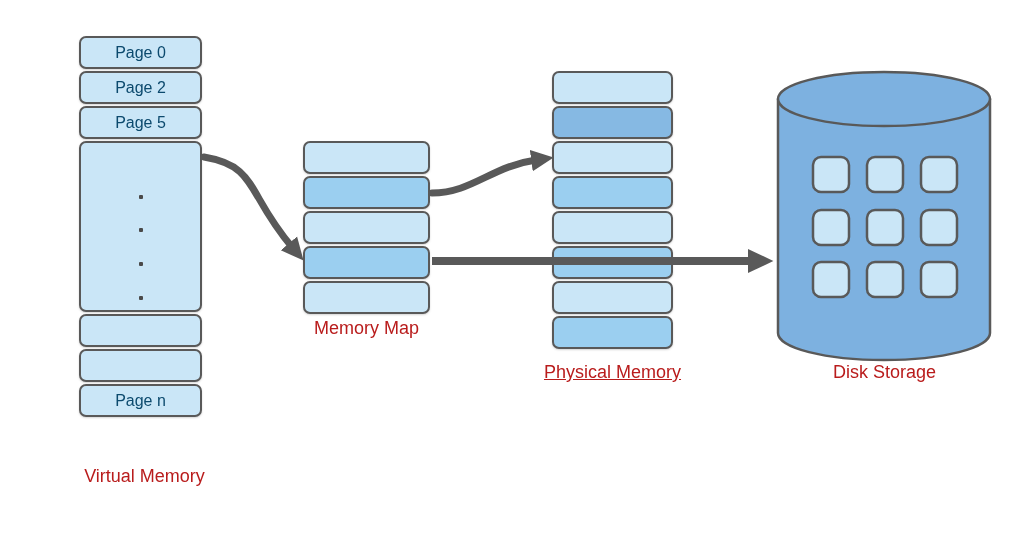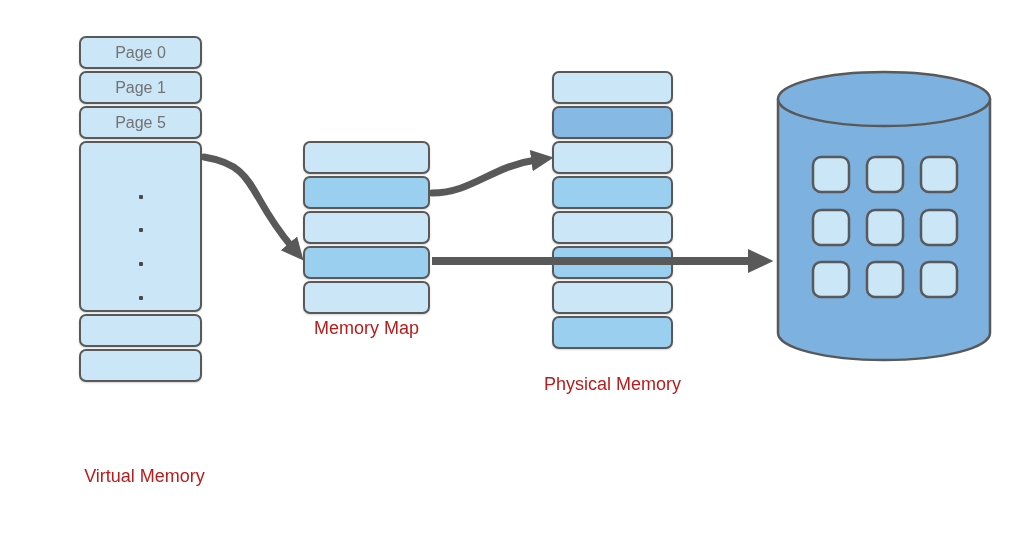--- a/index.html
+++ b/index.html
@@ -5,53 +5,54 @@
   html,body{margin:0;padding:0;background:#fff;}
   .canvas{
     position:relative;width:1024px;height:545px;background:#fff;
     font-family:"Liberation Sans",sans-serif;color:#3d3d3d;overflow:hidden;
   }
   .stack{position:absolute;display:flex;flex-direction:column;gap:2px;}
   .row{
     box-sizing:border-box;height:33px;flex:0 0 33px;
     border:2px solid #595959;border-radius:7px;background:#cae6f7;
     display:flex;align-items:center;justify-content:center;
-    font-size:16px;color:#737373;
+    font-size:16px;color:#0c4a6e;
     box-shadow:0 1px 2px rgba(89,89,89,.25);
   }
   .row.tall{height:171px;flex:0 0 171px;position:relative;}
   .row.medium{background:#9bcff0;}
   .row.dark{background:#86b9e3;}
   .dot{position:absolute;width:4px;height:4px;border-radius:1px;background:#4a4a4a;left:calc(50% - 2px);}
   .dot.d1{top:52px;}.dot.d2{top:85px;}.dot.d3{top:119px;}.dot.d4{top:153px;}
   .label{position:absolute;font-size:18px;text-align:center;color:#b91c1c;white-space:nowrap;}
   .v-label{left:38px;top:466px;width:213px;}
   .m-label{left:291px;top:318px;width:151px;}
-  .p-label{left:537px;top:374px;width:151px;}
+  .p-label{left:537px;top:362px;width:151px;text-decoration:underline;}
   .d-label{left:808px;top:362px;width:153px;}
   .disk-svg{position:absolute;left:776px;top:70px;}
   .arrows-svg{position:absolute;left:0;top:0;z-index:5;pointer-events:none;}
 </style>
 </head>
 <body>
 
 <div class="canvas">
 
   <div class="stack" style="left:79px;top:36px;width:123px;">
     <div class="row">Page 0</div>
-    <div class="row">Page 1</div>
+    <div class="row">Page 2</div>
     <div class="row">Page 5</div>
     <div class="row tall">
       <span class="dot d1"></span>
       <span class="dot d2"></span>
       <span class="dot d3"></span>
       <span class="dot d4"></span>
     </div>
     <div class="row"></div>
     <div class="row"></div>
+    <div class="row">Page n</div>
   </div>
   <div class="label v-label">Virtual Memory</div>
 
   <div class="stack" style="left:303px;top:141px;width:127px;">
     <div class="row"></div>
     <div class="row medium"></div>
     <div class="row"></div>
     <div class="row medium"></div>
     <div class="row"></div>
   </div>
@@ -77,20 +78,21 @@
       <rect x="91" y="87" width="36" height="35" rx="8" fill="#cae6f7"></rect>
       <rect x="145" y="87" width="36" height="35" rx="8" fill="#cae6f7"></rect>
       <rect x="37" y="140" width="36" height="35" rx="8" fill="#cae6f7"></rect>
       <rect x="91" y="140" width="36" height="35" rx="8" fill="#cae6f7"></rect>
       <rect x="145" y="140" width="36" height="35" rx="8" fill="#cae6f7"></rect>
       <rect x="37" y="192" width="36" height="35" rx="8" fill="#cae6f7"></rect>
       <rect x="91" y="192" width="36" height="35" rx="8" fill="#cae6f7"></rect>
       <rect x="145" y="192" width="36" height="35" rx="8" fill="#cae6f7"></rect>
     </g>
   </svg>
+  <div class="label d-label">Disk Storage</div>
 
   <svg class="arrows-svg" width="1024" height="545" viewBox="0 0 1024 545">
     <defs>
       <marker id="ah" viewBox="0 0 10 10" refX="2" refY="5" markerWidth="3.4" markerHeight="3.4" orient="auto">
         <path d="M0,0.5 L9.5,5 L0,9.5 Z" fill="#595959"></path>
       </marker>
     </defs>
     <path d="M204,157 C258,166 246,193 292,247" fill="none" stroke-width="7" stroke-linecap="round" marker-end="url(#ah)" stroke="#595959"></path>
     <path d="M432,193 C472,193 492,166 536,160" fill="none" stroke-width="7" stroke-linecap="round" marker-end="url(#ah)" stroke="#595959"></path>
     <path d="M432,261 L753,261" fill="none" stroke-width="8" stroke-linecap="butt" marker-end="url(#ah)" stroke="#595959"></path>

